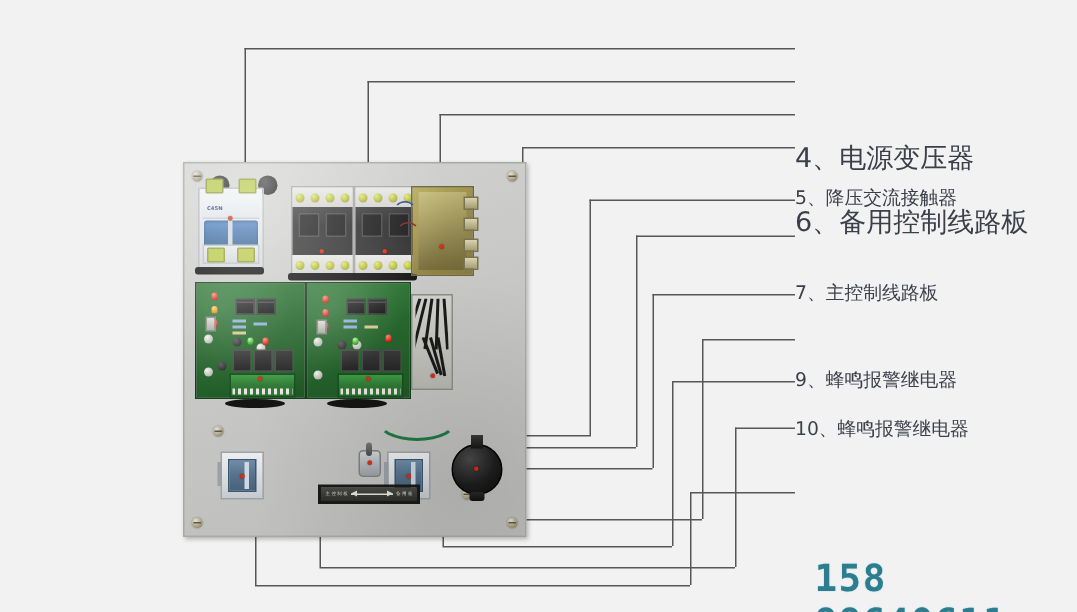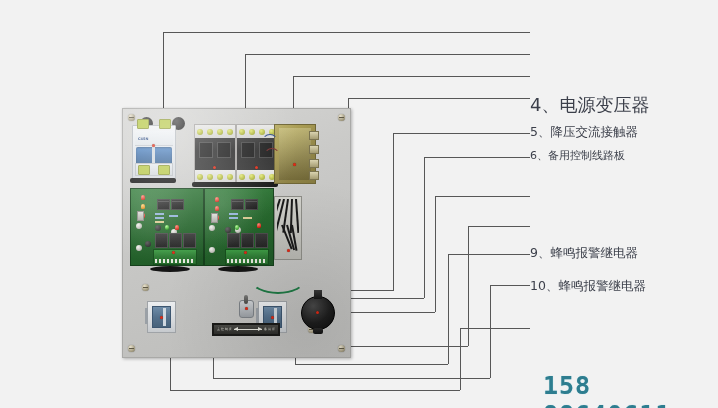--- a/index.html
+++ b/index.html
@@ -470,24 +470,27 @@
 
 
     <div class="legend-item" style="top:73px;font-size:18px;margin-top:20px;">
       <span class="legend-num">4、</span><span class="legend-text">电源变压器</span>
     </div>
 
     <div class="legend-item" style="top:124px;font-size:12.5px;">
       <span class="legend-num">5、</span><span class="legend-text">降压交流接触器</span>
     </div>
 
-    <div class="legend-item" style="top:148px;font-size:11px;">
+    <div class="legend-item" style="top:136px;font-size:18px;">
       <span class="legend-num">6、</span><span class="legend-text">备用控制线路板</span>
     </div>
 
+    <div class="legend-item" style="top:187px;font-size:12.5px;">
+      <span class="legend-num">7、</span><span class="legend-text">主控制线路板</span>
+    </div>
 
 
     <div class="legend-item" style="top:245px;font-size:12.5px;">
       <span class="legend-num">9、</span><span class="legend-text">蜂鸣报警继电器</span>
     </div>
 
     <div class="legend-item" style="top:276px;font-size:12.5px;line-height:19px;">
       <span class="legend-num">10、</span><span class="legend-text">蜂鸣报警继电器</span>
     </div>
 

